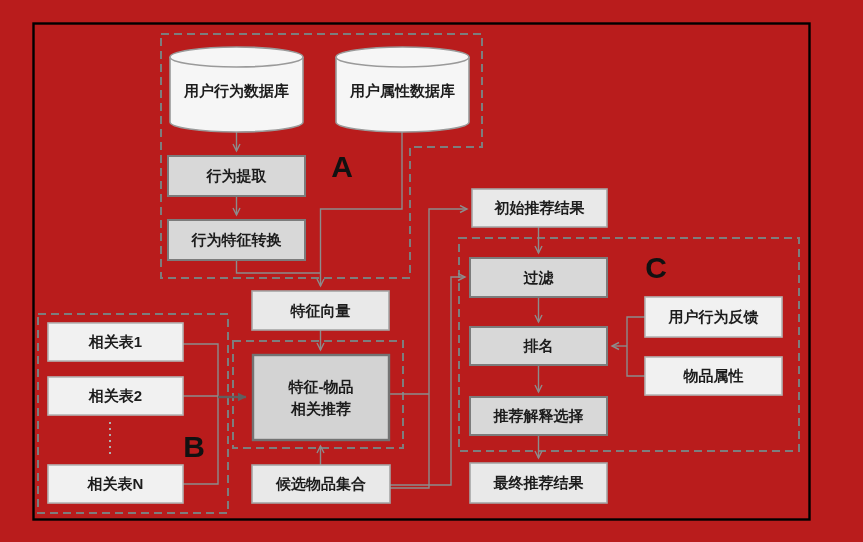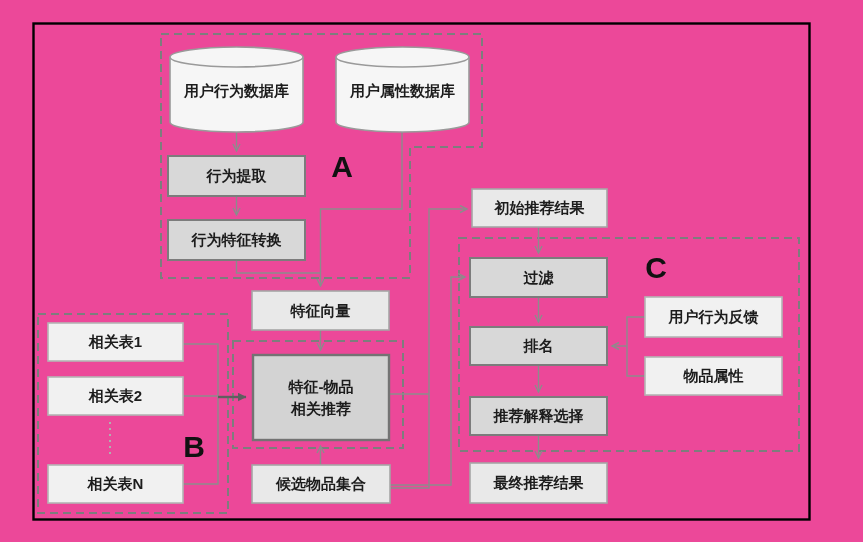--- a/index.html
+++ b/index.html
@@ -1,16 +1,16 @@
 <!DOCTYPE html>
 <html><head>
 <meta charset="utf-8">
 <style>
   html,body{margin:0;padding:0;background:#ffffff;}
-  .stage{position:relative;width:863px;height:542px;background:#ec4899;overflow:hidden;
+  .stage{position:relative;width:863px;height:542px;background:#b91c1c;overflow:hidden;
          font-family:"Liberation Sans",sans-serif;}
   svg{display:block;}
   .outer{fill:none;stroke:#000000;stroke-width:2.4;}
   .dash{fill:none;stroke:#7d7d7d;stroke-width:2;stroke-dasharray:8 5;}
   .ln{fill:none;stroke:#8c8c8c;stroke-width:1.4;}
   .mainln{fill:none;stroke:#5f5f5f;stroke-width:2.4;}
   .dots{fill:none;stroke:#b0b0b0;stroke-width:2;stroke-dasharray:2 4;}
   .boxDark{fill:#d8d8d8;stroke:#7c7c7c;stroke-width:2;}
   .boxBig{fill:#d3d3d3;stroke:#737373;stroke-width:2.4;}
   .boxLight{fill:#e9e9e9;stroke:#a6a6a6;stroke-width:1.6;}

